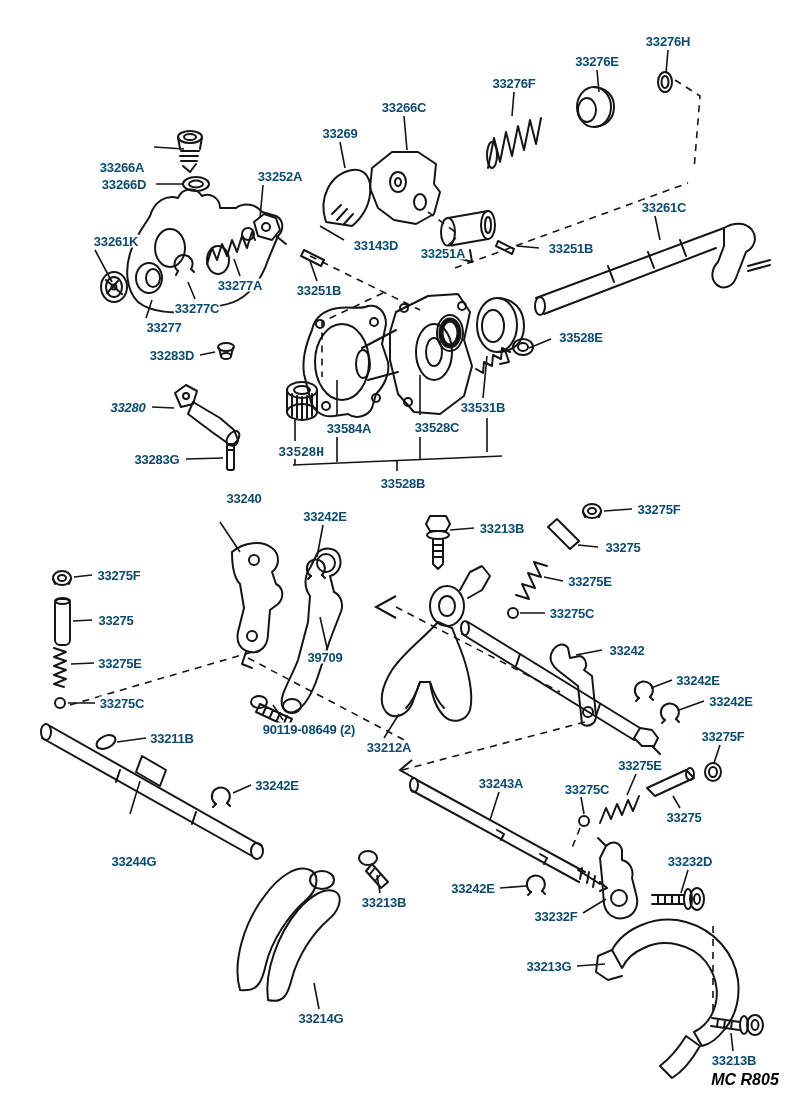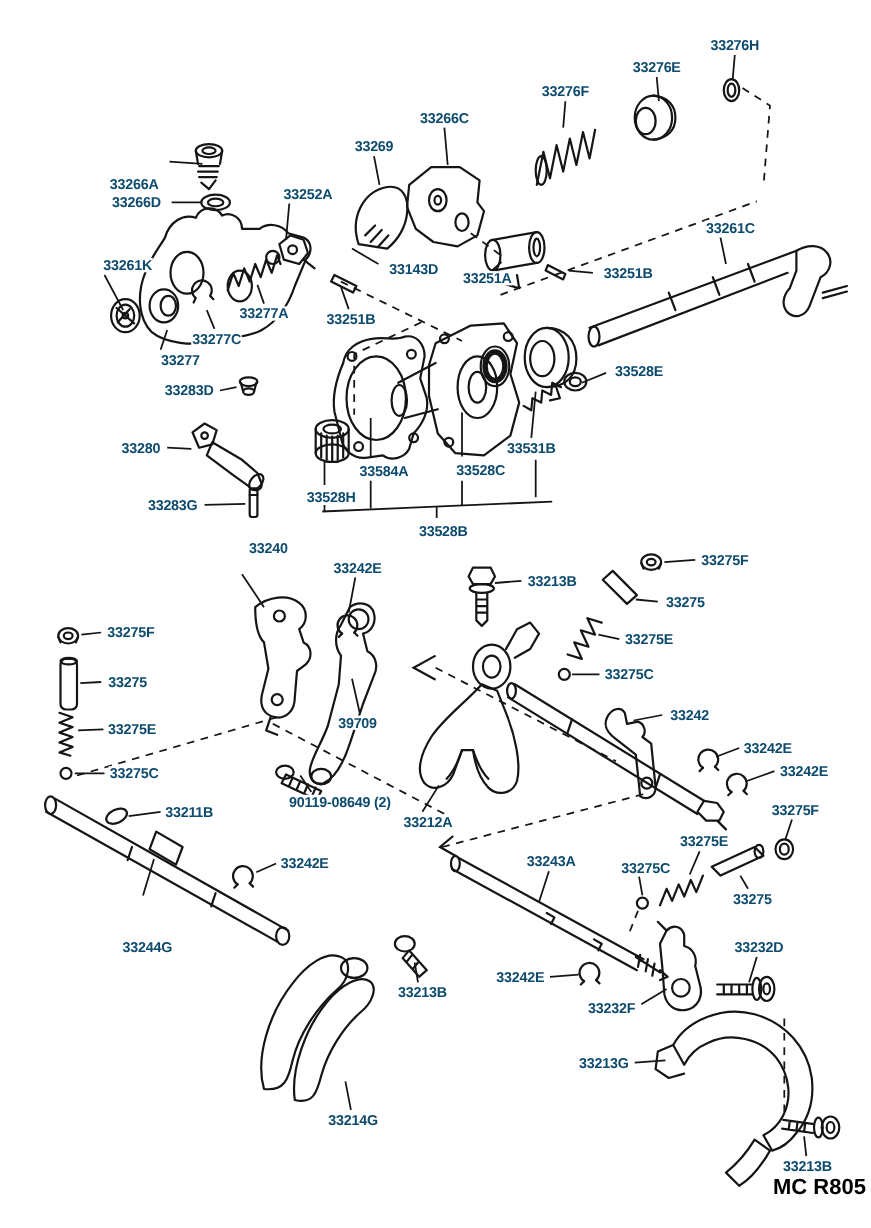--- a/index.html
+++ b/index.html
@@ -2,22 +2,22 @@
 <html><head>
 <meta charset="utf-8">
 <style>
   html,body{margin:0;padding:0;background:#fff;}
   .stage{position:relative;width:792px;height:1116px;background:#ffffff;overflow:hidden;
          font-family:"Liberation Sans",sans-serif;}
   .stage svg{position:absolute;left:0;top:0;}
   .lbl{position:absolute;transform:translate(-50%,-50%);font-weight:bold;font-size:13px;
        line-height:1;color:#0c4a6e;background:#fff;padding:0 1px;white-space:nowrap;
        letter-spacing:-0.2px;}
-  .code{position:absolute;transform:translate(-50%,-50%);font-weight:bold;font-size:20px;
-        color:#000;white-space:nowrap;}
+  .code{position:absolute;transform:translate(-50%,-50%);font-weight:bold;font-size:16px;
+        color:#000;white-space:nowrap;font-style:italic;}
 </style>
 </head>
 <body>
 
 <div class="stage">
 
 <svg width="792" height="1116" viewBox="0 0 792 1116">
   <defs>
     <g id="cclip" fill="none">
       <path d="M-5,8 A9,9 0 1 1 6,7"></path>
@@ -323,26 +323,26 @@
       <div class="lbl" style="left: 443px; top: 253px;">33251A</div>
       <div class="lbl" style="left: 571px; top: 248px;">33251B</div>
       <div class="lbl" style="left: 664px; top: 207px;">33261C</div>
       <div class="lbl" style="left: 116px; top: 241px;">33261K</div>
       <div class="lbl" style="left: 240px; top: 285px;">33277A</div>
       <div class="lbl" style="left: 319px; top: 290px;">33251B</div>
       <div class="lbl" style="left: 197px; top: 308px;">33277C</div>
       <div class="lbl" style="left: 149px; top: 327px; margin-left: 15px;">33277</div>
       <div class="lbl" style="left: 172px; top: 355px;">33283D</div>
       <div class="lbl" style="left: 581px; top: 337px;">33528E</div>
-      <div class="lbl" style="left: 128px; top: 407px;">33280</div>
+      <div class="lbl" style="left: 128px; top: 407px; font-style: italic;">33280</div>
       <div class="lbl" style="left: 483px; top: 407px; text-align: center;">33531B</div>
       <div class="lbl" style="left: 349px; top: 428px;">33584A</div>
       <div class="lbl" style="left: 437px; top: 427px;">33528C</div>
       <div class="lbl" style="left: 157px; top: 459px;">33283G</div>
-      <div class="lbl" style="left: 301px; top: 452px;">33528H</div>
+      <div class="lbl" style="left: 301px; top: 452px; font-family: Liberation Mono, monospace;">33528H</div>
       <div class="lbl" style="left: 403px; top: 483px;">33528B</div>
       <div class="lbl" style="left: 216px; top: 498px; margin-left: 28px;">33240</div>
       <div class="lbl" style="left: 325px; top: 516px;">33242E</div>
       <div class="lbl" style="left: 502px; top: 528px;">33213B</div>
       <div class="lbl" style="left: 659px; top: 509px;">33275F</div>
       <div class="lbl" style="left: 623px; top: 547px;">33275</div>
       <div class="lbl" style="left: 590px; top: 581px;">33275E</div>
       <div class="lbl" style="left: 572px; top: 613px;">33275C</div>
       <div class="lbl" style="left: 119px; top: 575px;">33275F</div>
       <div class="lbl" style="left: 116px; top: 620px;">33275</div>

